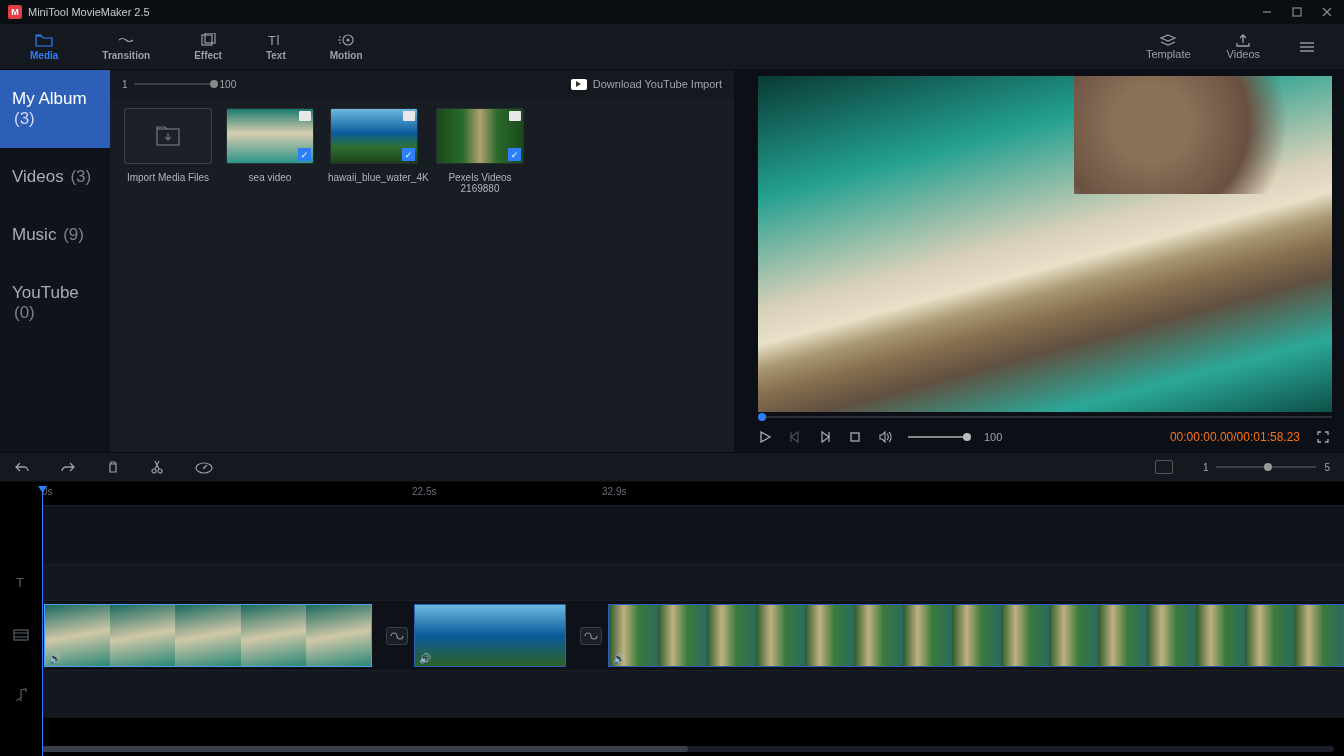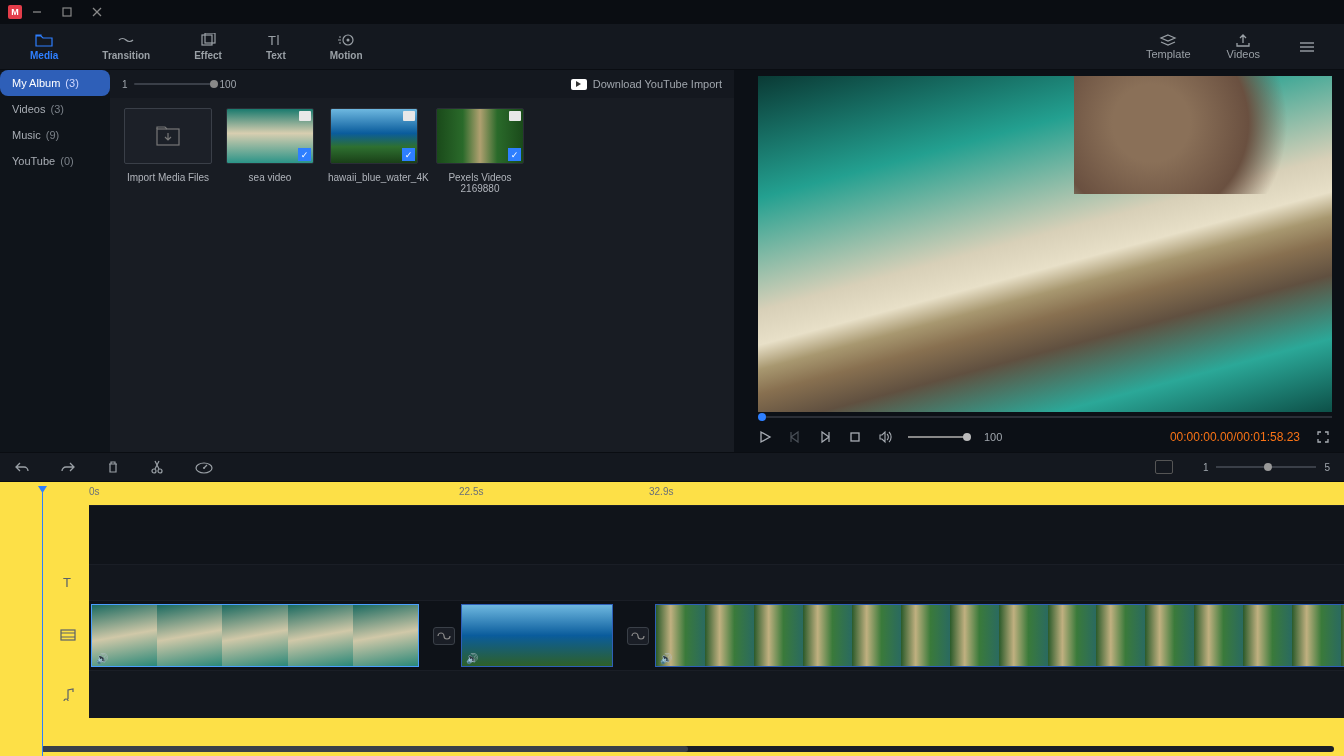--- a/index.html
+++ b/index.html
@@ -18,21 +18,21 @@
 .toolbar .tab.active { color: #2e7fff; }
 .toolbar .tab .icon { height: 16px; display:flex; align-items:center; justify-content:center; margin-bottom:2px;}
 .toolbar .tab .label { font-size: 10px; font-weight: bold; }
 .toolbar .spacer { flex: 1; }
 .toolbar .right-btn { display: flex; flex-direction: column; align-items: center; padding: 0 18px; height:100%; justify-content:center; cursor: pointer; color:#9aa0a6; }
 .toolbar .menu-btn { padding: 0 20px; cursor:pointer; color:#9aa0a6; }
 
 
 .main { display: flex; height: 382px; }
 .sidebar { width: 110px; background: #0f141a; }
-.sidebar .item { padding: 7px 12px; font-size: 11px; cursor: pointer; color:#a8adb4;border-radius:8px; }
+.sidebar .item { padding: 19px 12px; font-size: 17px; cursor: pointer; color:#a8adb4; }
 .sidebar .item.active { background: #2e5fb8; color: #fff; }
 .sidebar .item .count { color: #7a8088; margin-left: 2px; }
 .sidebar .item.active .count { color: #cfd8ff; }
 
 .media-panel { flex: 1; background: #181c23; position: relative; }
 .media-bar { height: 28px; display: flex; align-items: center; padding: 0 12px; background:#14181f; }
 .media-bar .zoom-min { font-size:10px; margin-right:6px; }
 .media-bar .zoom-slider { width: 80px; height: 2px; background: #3a3f48; position: relative; border-radius:1px; }
 .media-bar .zoom-slider .knob { position: absolute; right: -4px; top: -3px; width: 8px; height: 8px; border-radius: 50%; background: #888; }
 .media-bar .zoom-max { font-size:10px; margin-left:6px; }
@@ -72,21 +72,21 @@
 
 .tl-toolbar { height: 30px; background: #14181f; display:flex; align-items:center; padding:0 14px; gap:30px; border-top:1px solid #0a0d12; border-bottom:1px solid #0a0d12;}
 .tlt-btn { cursor:pointer; color:#9aa0a6; display:flex; }
 .tl-toolbar .spacer { flex:1; }
 .tl-zoom { display:flex; align-items:center; gap:8px; font-size:10px; }
 .tl-zoom-slider { width:100px; height:2px; background:#3a3f48; position:relative; }
 .tl-zoom-slider .knob { position:absolute; left:48%; top:-3px; width:8px; height:8px; border-radius:50%; background:#999; }
 .fit-btn { border:1px solid #555; width:18px; height:14px; border-radius:2px; }
 
 
-.timeline { flex: 1; background: #fde047; position:relative; height: 274px; overflow:hidden;padding-left:47px;}
+.timeline { flex: 1; background: #000000; position:relative; height: 274px; overflow:hidden;}
 .tl-ruler { height: 24px; position:relative; margin-left:42px; border-bottom:1px solid #1a1e26; font-size:10px; color:#6a7078; }
 .tl-ruler .tick { position:absolute; top:4px; }
 .tl-playhead { position:absolute; left:42px; top:5px; bottom:0; width:1px; background:#2e7fff; z-index:5; }
 .tl-playhead::before { content:''; position:absolute; top:-1px; left:-4px; width:9px; height:7px; background:#2e7fff; clip-path: polygon(0 0, 100% 0, 50% 100%); }
 
 .tl-tracks { position:relative; }
 .tl-track { display:flex; align-items:center; height:48px; position:relative; }
 .tl-track.tall { height:70px; }
 .tl-track-head { width:42px; display:flex; align-items:center; justify-content:center; color:#5a6068; }
 .tl-track-body { flex:1; position:relative; height:100%; background:#13171e; border-top:1px solid #1a1e26; }
@@ -105,20 +105,21 @@
 .tl-scrollbar { position:absolute; bottom:4px; left:42px; right:10px; height:6px; background:#1a1e26; border-radius:3px; }
 .tl-scrollbar .thumb { position:absolute; left:0; width:50%; top:0; bottom:0; background:#3a4048; border-radius:3px; }
 
 svg { display:block; }
 </style>
 </head>
 <body>
 
 <div class="titlebar">
   <div class="app-icon">M</div>
+  <div class="title">MiniTool MovieMaker 2.5</div>
   <div class="win-controls">
     <div class="win-btn">
         <svg width="12" height="12">
           <line x1="2" y1="6" x2="10" y2="6" stroke="currentColor" stroke-width="1.3"></line>
         </svg>
       </div>
     <div class="win-btn">
         <svg width="12" height="12">
           <rect x="2" y="2" width="8" height="8" fill="none" stroke="currentColor" stroke-width="1.2"></rect>
         </svg>

